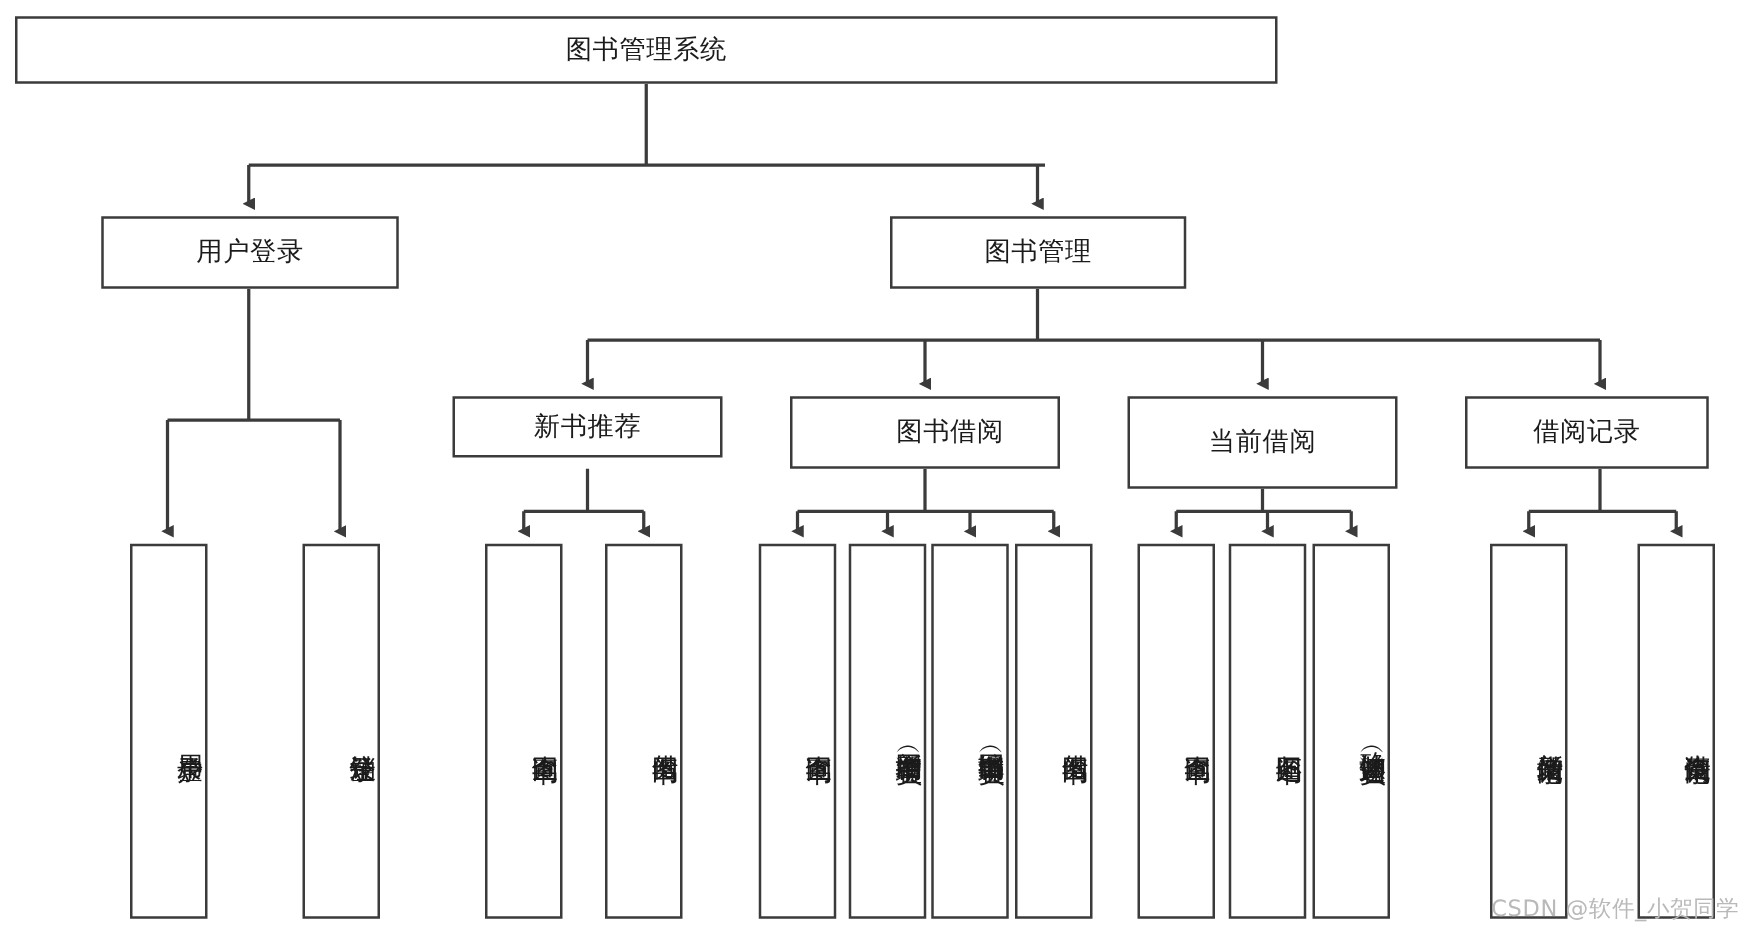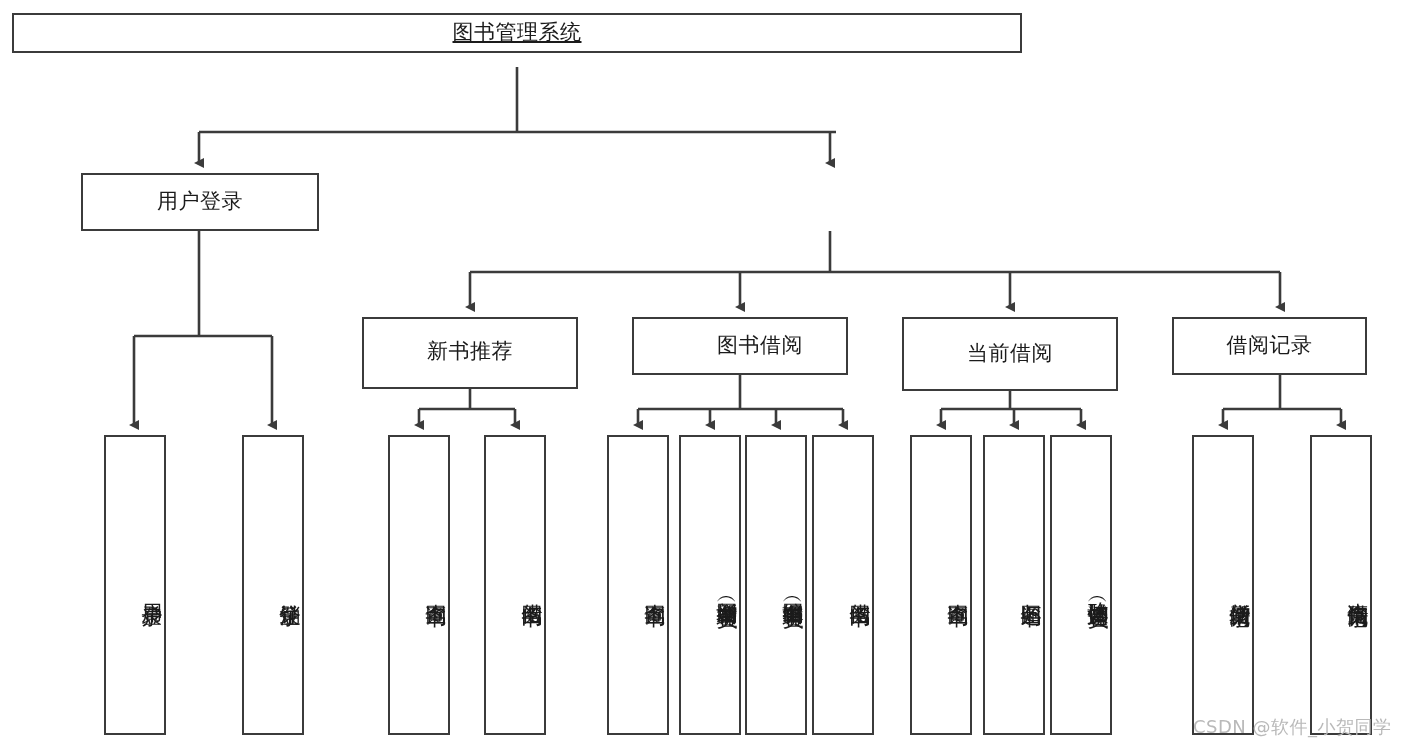--- a/index.html
+++ b/index.html
@@ -111,29 +111,32 @@
       <path d="M 1014 409 L 1014 425" marker-end="url(#arrow)"></path>
       <path d="M 1081 409 L 1081 425" marker-end="url(#arrow)"></path>
 
       <path d="M 1280 375 L 1280 409"></path>
       <path d="M 1223 409 L 1341 409"></path>
       <path d="M 1223 409 L 1223 425" marker-end="url(#arrow)"></path>
       <path d="M 1341 409 L 1341 425" marker-end="url(#arrow)"></path>
     </g>
   </svg>
 
-  <div class="node horiz" style="left:12px; top:13px; width:1010px; height:40px;text-decoration:underline;">
+  <div class="node horiz" style="left:12px; top:13px; width:1010px; height:54px;">
     <span>图书管理系统</span>
   </div>
 
   <div class="node horiz" style="left:81px; top:173px; width:238px; height:58px;">
     <span>用户登录</span>
   </div>
+  <div class="node horiz" style="left:712px; top:173px; width:237px; height:58px;">
+    <span>图书管理</span>
+  </div>
 
-  <div class="node horiz" style="left:362px; top:317px; width:216px; height:72px;font-family:Liberation Mono, monospace;">
+  <div class="node horiz" style="left:362px; top:317px; width:216px; height:49px;">
     <span>新书推荐</span>
   </div>
   <div class="node horiz" style="left:632px; top:317px; width:216px; height:58px;padding-left:40px;">
     <span>图书借阅</span>
   </div>
   <div class="node horiz" style="left:902px; top:317px; width:216px; height:74px;">
     <span>当前借阅</span>
   </div>
   <div class="node horiz" style="left:1172px; top:317px; width:195px; height:58px;">
     <span>借阅记录</span>

